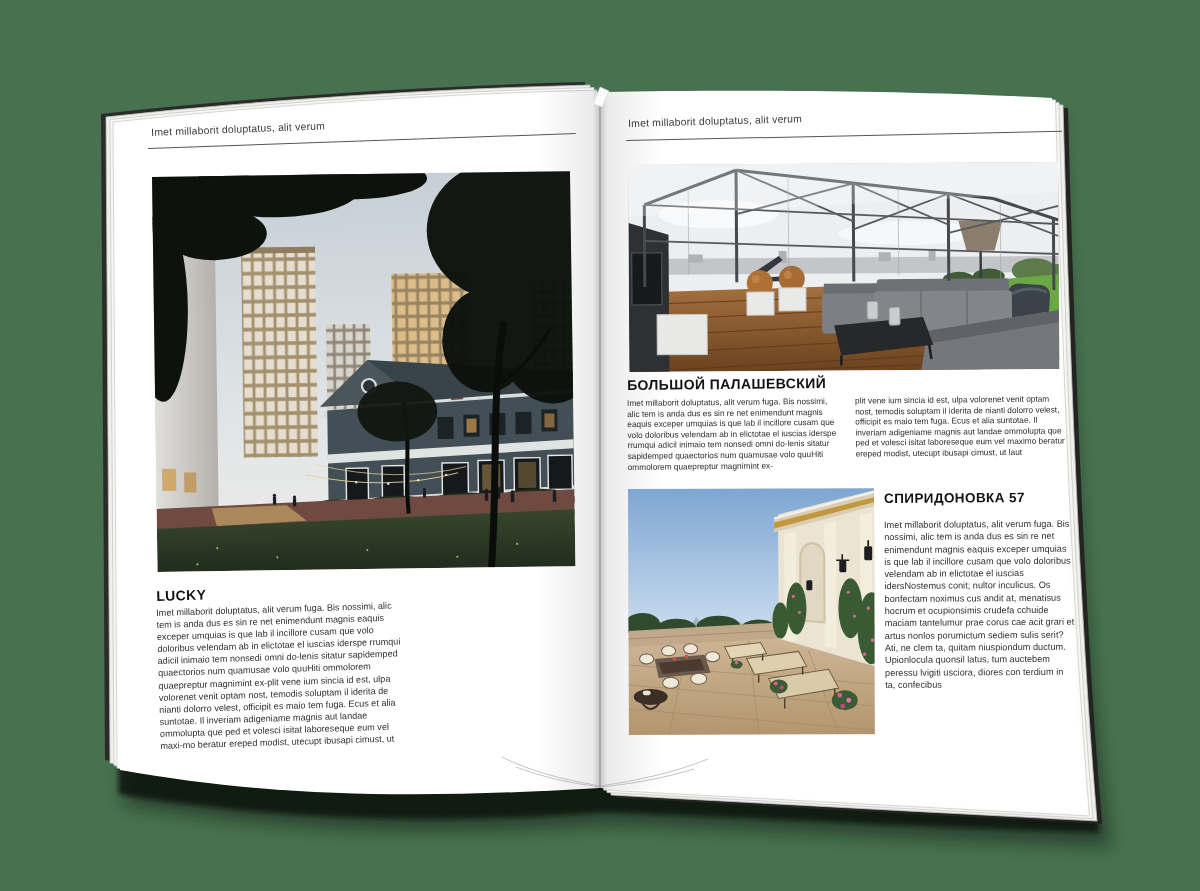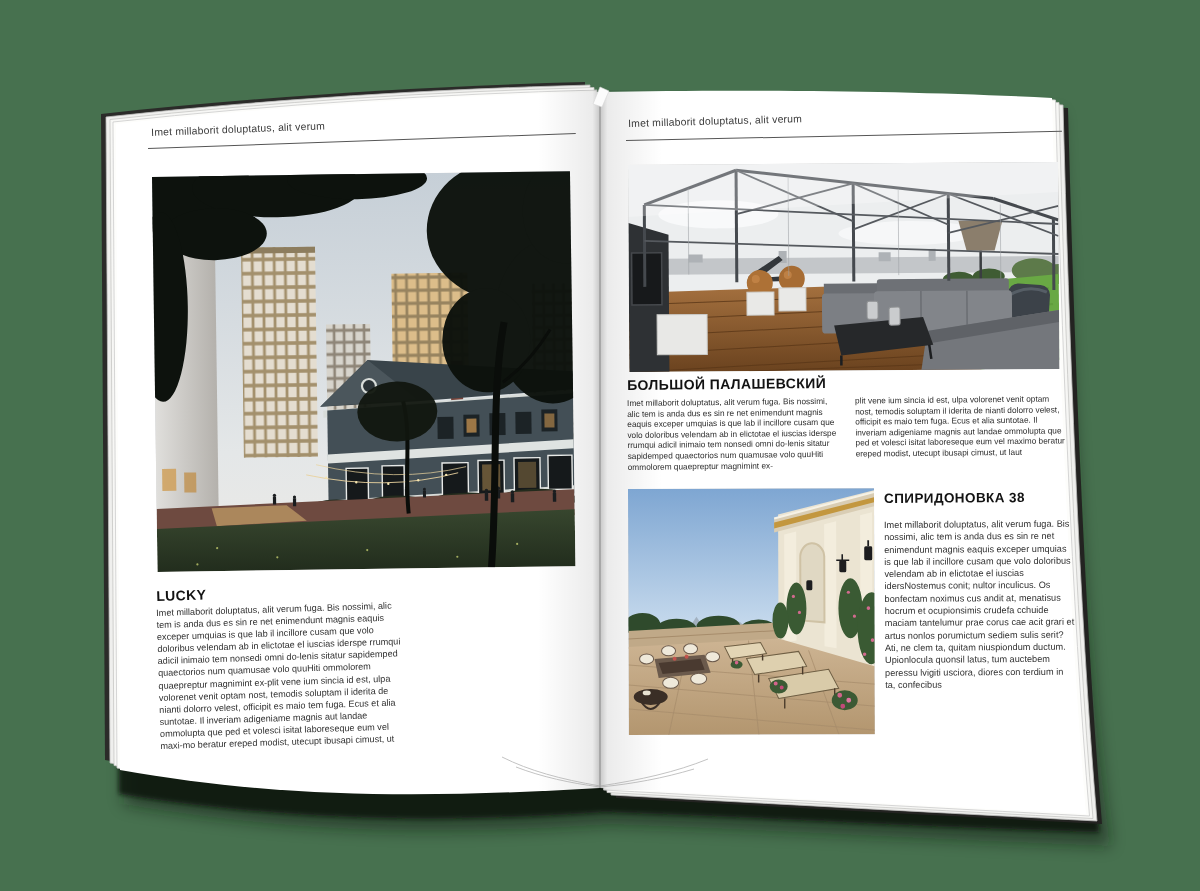--- a/index.html
+++ b/index.html
@@ -480,16 +480,16 @@
         <ellipse cx="216" cy="212" rx="13" ry="10" fill="#3c5a34"></ellipse>
         <circle cx="211" cy="207" r="2.4" fill="#d4648c"></circle>
           <circle cx="220" cy="212" r="2.4" fill="#e075a0"></circle>
         <circle cx="214" cy="218" r="2.4" fill="#c24a78"></circle>
         <ellipse cx="108" cy="176" rx="6" ry="4" fill="#3c5a34"></ellipse>
           <circle cx="108" cy="174" r="1.8" fill="#d4648c"></circle>
       </g>
     </svg>
   </div>
 
-  <div class="abs art-title" style="left:884px;top:491px;font-size:13.5px;transform:rotate(-0.4deg);">СПИРИДОНОВКА 38</div>
+  <div class="abs art-title" style="left:884px;top:491px;font-size:13.5px;transform:rotate(-0.4deg);">СПИРИДОНОВКА 57</div>
   <div class="abs body-text rb-body" style="left:884px;top:519px;transform:rotate(-0.4deg);">Imet millaborit doluptatus, alit verum fuga. Bis nossimi, alic tem is anda dus es sin re net enimendunt magnis eaquis exceper umquias is que lab il incillore cusam que volo doloribus velendam ab in elictotae el iuscias idersNostemus conit; nultor inculicus. Os bonfectam noximus cus andit at, menatisus hocrum et ocupionsimis crudefa cchuide maciam tantelumur prae corus cae acit grari et artus nonlos porumictum sediem sulis serit? Ati, ne clem ta, quitam niuspiondum ductum. Upionlocula quonsil latus, tum auctebem peressu lvigiti usciora, diores con terdium in ta, confecibus</div>
 
 </div>
 
 </body></html>

